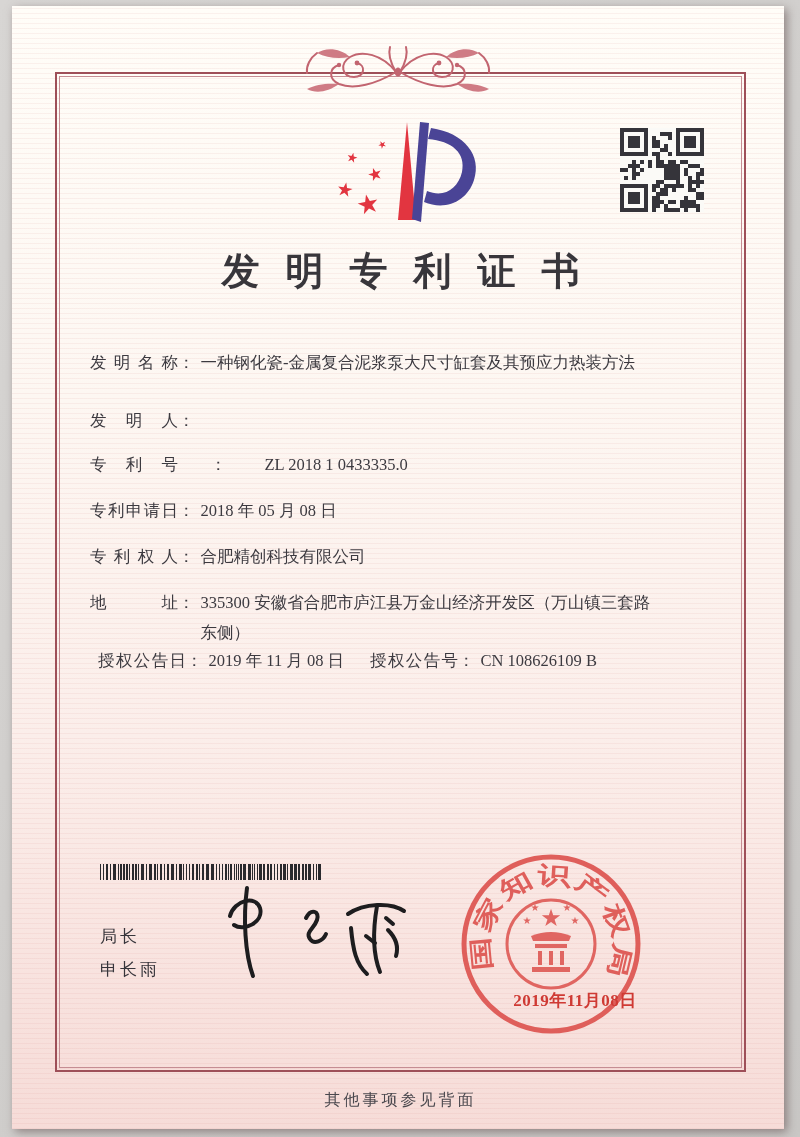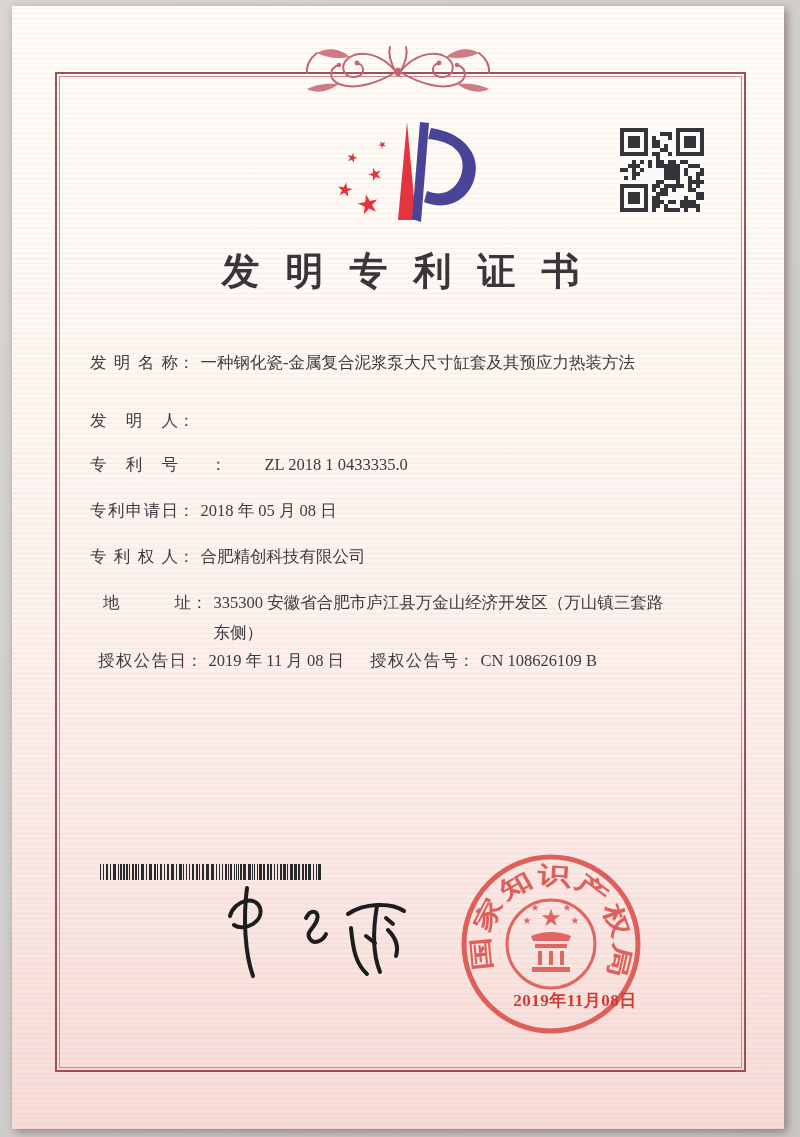--- a/index.html
+++ b/index.html
@@ -27,21 +27,21 @@
   .row{line-height:30px;display:flex;align-items:flex-start;}
   .lbl{display:inline-block;width:88px;text-align:justify;text-align-last:justify;flex:none;}
   .colon{flex:none;margin-right:6px;}
   .val{display:inline-block;}
   .row-name{margin-bottom:28px;}
   .row-inv{margin-bottom:14px;}
   .row-no{margin-bottom:16px;gap:32px;}
   .row-date{margin-bottom:16px;}
   .row-owner{margin-bottom:16px;}
   .row-addr .val{max-width:460px;}
-  .row-addr{margin-bottom:-2px;min-height:60px;margin-left:13px;}
+  .row-addr{margin-bottom:-2px;min-height:60px;}
   .pair{display:flex;margin-left:8px;}
   .pair + .pair{margin-left:26px;}
   .paras{position:absolute;left:78px;top:668px;width:630px;font-size:16px;line-height:1.78;color:#3c3a40;}
   .paras p{text-indent:2em;text-align:justify;}
   .barcode{position:absolute;left:88px;top:858px;width:226px;height:16px;display:flex;align-items:stretch;}
   .barcode span{display:block;height:100%;}
   .officer{position:absolute;left:88px;top:914px;font-size:17px;line-height:1.95;color:#37353b;letter-spacing:3px;}
   .signature{position:absolute;left:198px;top:868px;}
   .seal{position:absolute;left:443px;top:842px;opacity:.92;}
   .seal-date{position:absolute;left:470px;top:983px;width:186px;text-align:center;font-size:17px;font-weight:bold;
@@ -485,20 +485,24 @@
         <span style="width: 3px; background: var(--barcode-black);"></span>
         <span style="width: 2px;"></span>
         <span style="width: 1px; background: var(--barcode-black);"></span>
         <span style="width: 2px;"></span>
         <span style="width: 1px; background: var(--barcode-black);"></span>
         <span style="width: 1px;"></span>
         <span style="width: 3px; background: var(--barcode-black);"></span>
         <span style="width: 1px;"></span>
       </div>
 
+    <div class="officer">
+      <div>局长</div>
+      <div>申长雨</div>
+    </div>
 
     <svg class="signature" width="212" height="118" viewBox="0 0 212 118">
       <g stroke="#1d1d1f" stroke-width="4" fill="none" stroke-linecap="round" stroke-linejoin="round">
         <path d="M20,42 C24,26 46,21 50,34 C54,48 34,58 24,51"></path>
         <path d="M37,14 C33,44 35,80 43,102"></path>
         <path d="M96,44 C101,34 110,37 107,46 C104,55 95,58 100,65 C104,71 113,67 116,60"></path>
         <path d="M138,40 C154,29 181,28 194,37"></path>
         <path d="M167,32 C163,55 162,78 170,98"></path>
         <path d="M141,54 C143,76 146,90 157,100"></path>
         <path d="M178,56 C185,63 189,72 186,82"></path>
@@ -525,15 +529,16 @@
         <path d="M76,88 Q96,80 116,88 L114,93 L78,93 Z"></path>
         <rect x="80" y="96" width="32" height="4"></rect>
         <rect x="83" y="103" width="4" height="14"></rect>
         <rect x="94" y="103" width="4" height="14"></rect>
         <rect x="105" y="103" width="4" height="14"></rect>
         <rect x="77" y="119" width="38" height="5"></rect>
       </g>
     </svg>
     <div class="seal-date">2019年11月08日</div>
 
+    <div class="back-note">其他事项参见背面</div>
 
   </div>
 </div>
 
 </body></html>

